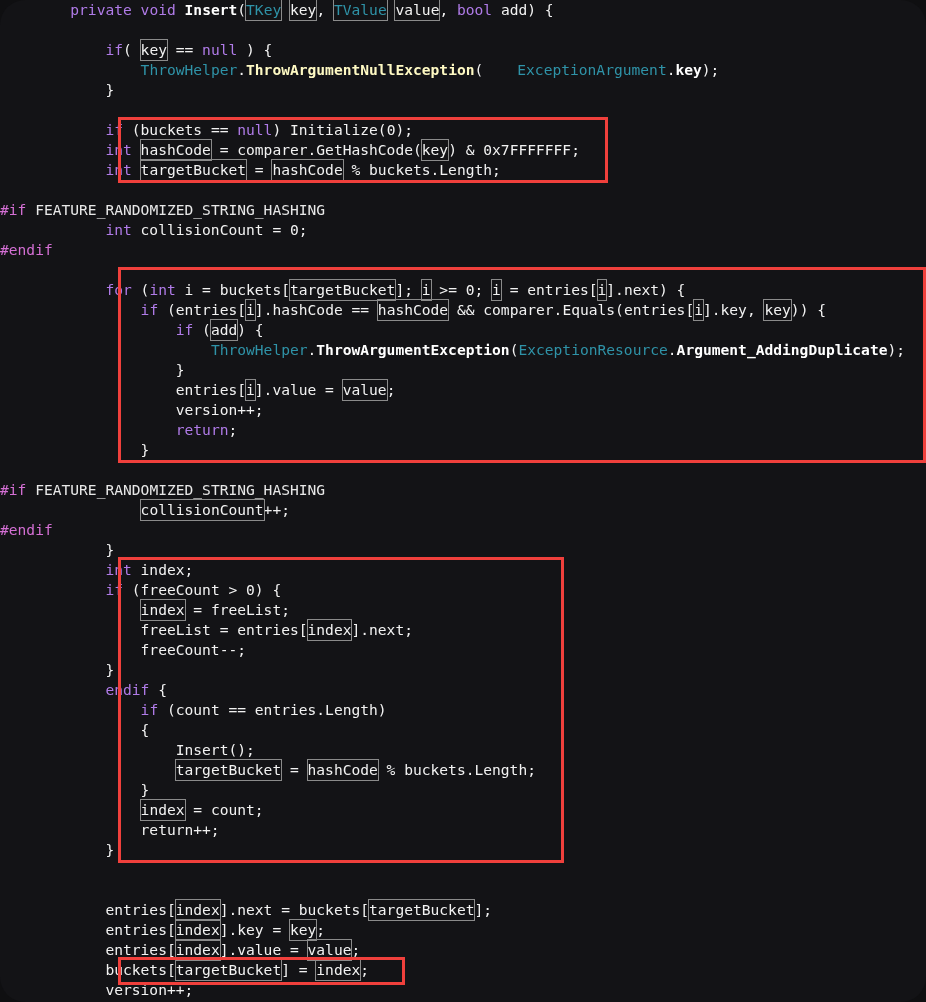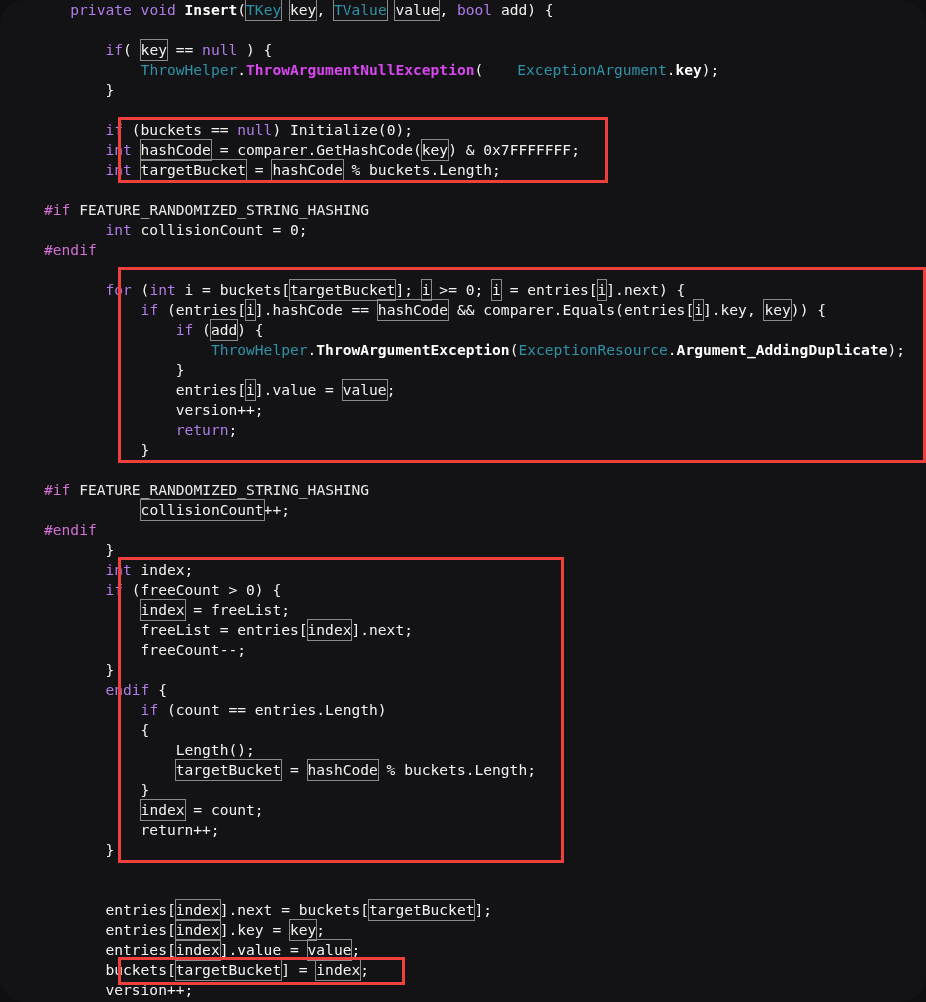--- a/index.html
+++ b/index.html
@@ -31,21 +31,21 @@
     height: 20px;
     white-space: pre;
     font-family: "DejaVu Sans Mono", "Liberation Mono", monospace;
     font-size: 14.6px;
     line-height: 20px;
   }
   
   .kw   { color: #b07be8; }
   .type { color: #2f93a8; }
   .fn   { color: #ffffff; font-weight: bold; }
-  .pp   { color: #d46fd4; margin-left: 44px; }
+  .pp   { color: #d46fd4; }
   .ppid { color: #e8e8e8; }
 
   
   .box {
     outline: 1px solid #8b8b8b;
     outline-offset: 0px;
     padding: 1px 0 2px 0;
   }
 
   
@@ -59,21 +59,21 @@
 </style>
 </head>
 <body>
 
 <div id="code" style="background: rgb(19, 19, 22); color: rgb(242, 242, 242); font-size: 14.6px; line-height: 20px;">
 
   <div class="line" style="top:0px">        <span class="kw" style="color: rgb(176, 123, 232);">private</span> <span class="kw" style="color: rgb(176, 123, 232);">void</span> <span class="fn" style="color: rgb(255, 255, 255);">Insert</span>(<span class="type box" style="outline-color: rgb(139, 139, 139); color: rgb(47, 147, 168);">TKey</span> <span class="box" style="outline-color: rgb(139, 139, 139);">key</span>, <span class="type box" style="outline-color: rgb(139, 139, 139); color: rgb(47, 147, 168);">TValue</span> <span class="box" style="outline-color: rgb(139, 139, 139);">value</span>, <span class="kw" style="color: rgb(176, 123, 232);">bool</span> add) {</div>
 
   <div class="line" style="top:40px">            <span class="kw" style="color: rgb(176, 123, 232);">if</span>( <span class="box" style="outline-color: rgb(139, 139, 139);">key</span> == <span class="kw" style="color: rgb(176, 123, 232);">null</span> ) {</div>
 
-  <div class="line" style="top:60px">                <span class="type" style="color: rgb(47, 147, 168);">ThrowHelper</span>.<span class="fn" style="color: #d946ef; text-align: right;">ThrowArgumentNullException</span>(<span class="type" style="color: rgb(47, 147, 168); margin-left: 34px;">ExceptionArgument</span>.<span class="fn" style="color: rgb(255, 255, 255);">key</span>);</div>
+  <div class="line" style="top:60px">                <span class="type" style="color: rgb(47, 147, 168);">ThrowHelper</span>.<span class="fn" style="color: #fef9c3; text-align: right;">ThrowArgumentNullException</span>(<span class="type" style="color: rgb(47, 147, 168); margin-left: 34px;">ExceptionArgument</span>.<span class="fn" style="color: rgb(255, 255, 255);">key</span>);</div>
 
   <div class="line" style="top:80px">            }</div>
 
   <div class="line" style="top:120px">            <span class="kw" style="color: rgb(176, 123, 232);">if</span> (buckets == <span class="kw" style="color: rgb(176, 123, 232);">null</span>) Initialize(0);</div>
 
   <div class="line" style="top:140px">            <span class="kw" style="color: rgb(176, 123, 232);">int</span> <span class="box" style="outline-color: rgb(139, 139, 139);">hashCode</span> = comparer.GetHashCode(<span class="box" style="outline-color: rgb(139, 139, 139);">key</span>) &amp; 0x7FFFFFFF;</div>
 
   <div class="line" style="top:160px">            <span class="kw" style="color: rgb(176, 123, 232);">int</span> <span class="box" style="outline-color: rgb(139, 139, 139);">targetBucket</span> = <span class="box" style="outline-color: rgb(139, 139, 139);">hashCode</span> % buckets.Length;</div>
 
   <div class="line" style="top:200px"><span class="pp" style="color: rgb(212, 111, 212);">#if</span> <span class="ppid">FEATURE_RANDOMIZED_STRING_HASHING</span></div>
@@ -119,21 +119,21 @@
   <div class="line" style="top:640px">                freeCount--;</div>
 
   <div class="line" style="top:660px">            }</div>
 
   <div class="line" style="top:680px">            <span class="kw" style="color: rgb(176, 123, 232);">endif</span> {</div>
 
   <div class="line" style="top:700px">                <span class="kw" style="color: rgb(176, 123, 232);">if</span> (count == entries.Length)</div>
 
   <div class="line" style="top:720px">                {</div>
 
-  <div class="line" style="top:740px">                    Length();</div>
+  <div class="line" style="top:740px">                    Insert();</div>
 
   <div class="line" style="top:760px">                    <span class="box" style="outline-color: rgb(139, 139, 139);">targetBucket</span> = <span class="box" style="outline-color: rgb(139, 139, 139);">hashCode</span> % buckets.Length;</div>
 
   <div class="line" style="top:780px">                }</div>
 
   <div class="line" style="top:800px">                <span class="box" style="outline-color: rgb(139, 139, 139);">index</span> = count;</div>
 
   <div class="line" style="top:820px">                return++;</div>
 
   <div class="line" style="top:840px">            }</div>

